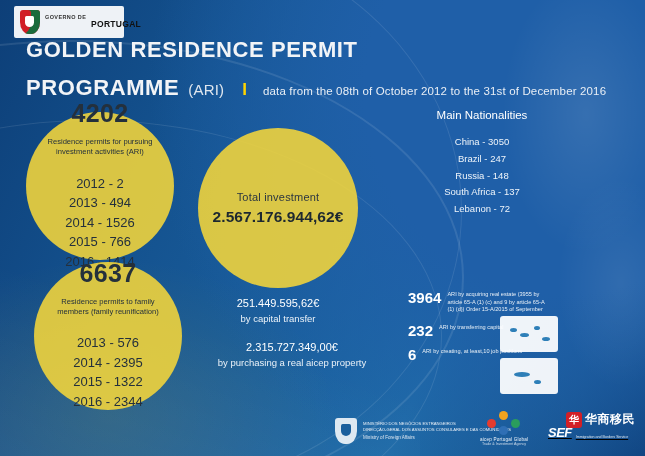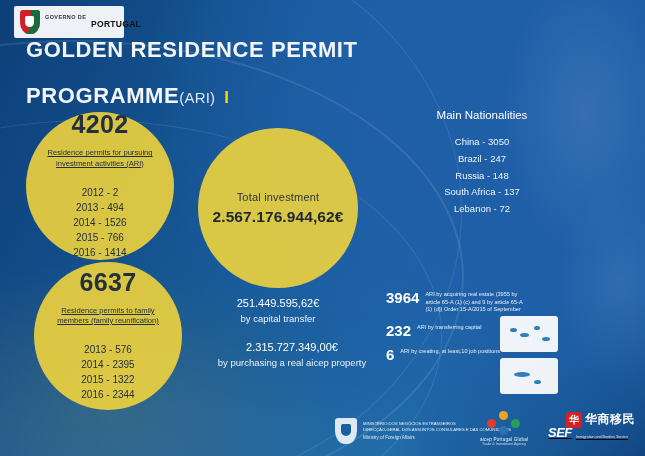--- a/index.html
+++ b/index.html
@@ -58,56 +58,56 @@
   .crest-text{line-height:1.05;}
   .crest-text div:first-child{font-size:5.5px;letter-spacing:.4px;color:#333;font-weight:bold;}
   .crest-text div:last-child{font-size:8.5px;letter-spacing:.3px;color:#111;font-weight:bold;padding-left:46px;}
 
   
   .headline{position:absolute;left:26px;top:38px;color:#fff;}
   .h1{
     font-size:22px;font-weight:bold;letter-spacing:.6px;color:#f2f4f7;
     line-height:1.12;
   }
-  .h2row{display:flex;align-items:baseline;gap:0;margin-top:20px;}
+  .h2row{display:flex;align-items:baseline;gap:9px;margin-top:12px;}
   .h2{font-size:22px;font-weight:bold;letter-spacing:.6px;color:#f2f4f7;}
   .h2-sub{font-size:15px;font-weight:normal;color:#dfe6ee;letter-spacing:.2px;}
   .h2-bar{color:#ffd400;font-size:17px;margin:0 7px 0 9px;font-weight:bold;}
   .h2-date{font-size:11.5px;color:#e8eef5;letter-spacing:.15px;}
 
   
   .circ{
     position:absolute;border-radius:50%;
     background:rgba(245,214,58,0.88);
     color:#24303c;text-align:center;
     display:flex;flex-direction:column;align-items:center;justify-content:center;
   }
   .c-4202{left:26px;top:112px;width:148px;height:148px;text-align:center;}
   .c-6637{left:34px;top:262px;width:148px;height:148px;}
   .c-total{left:198px;top:128px;width:160px;height:160px;}
   .big-num{font-size:25px;font-weight:bold;letter-spacing:.3px;line-height:1;}
-  .circ-cap{font-size:7.6px;line-height:1.35;margin-top:11px;padding:0 14px;text-decoration:underline;}
-  .circ-list{font-size:10px;line-height:1.5;margin-top:16px;}
+  .circ-cap{font-size:7.6px;line-height:1.35;margin-top:11px;padding:0 14px;}
+  .circ-list{font-size:13px;line-height:1.5;margin-top:16px;}
 
   .total-label{font-size:11px;color:#2b3640;letter-spacing:.2px;}
   .total-value{font-size:15.5px;font-weight:bold;color:#1d2830;margin-top:5px;letter-spacing:.1px;}
 
   
   .sub-block{position:absolute;color:#eaf1f8;text-align:center;font-size:9.5px;line-height:1.45;}
   .sb1{left:198px;top:296px;width:160px;}
   .sb2{left:212px;top:340px;width:160px;}
   .sb-amount{font-size:11px;color:#fff;}
 
   
   .nat{position:absolute;left:404px;top:108px;width:156px;color:#fff;text-align:center;}
   .nat-title{font-size:11.5px;font-weight:normal;line-height:1.25;color:#ffffff;}
   .nat-list{margin-top:12px;font-size:9.5px;line-height:1.75;color:#eef4fa;}
 
   
-  .stats{position:absolute;left:386px;top:290px;width:140px;color:#fff;}
+  .stats{position:absolute;left:408px;top:290px;width:140px;color:#fff;}
   .stat-row{display:flex;align-items:flex-start;gap:6px;margin-bottom:9px;}
   .stat-num{font-size:15px;font-weight:bold;color:#ffffff;line-height:1;flex:0 0 auto;}
   .stat-txt{font-size:5.6px;line-height:1.35;color:#e6eef6;padding-top:1px;}
 
   
   .card{
     position:absolute;background:rgba(255,255,255,0.93);border-radius:3px;
   }
   .card1{left:500px;top:316px;width:58px;height:36px;}
   .card2{left:500px;top:358px;width:58px;height:36px;}
@@ -162,20 +162,21 @@
       <div>PORTUGAL</div>
     </div>
   </div>
 
   <div class="headline">
     <div class="h1">GOLDEN RESIDENCE PERMIT</div>
     <div class="h2row">
       <span class="h2">PROGRAMME</span>
       <span class="h2-sub">(ARI)</span>
       <span class="h2-bar">I</span>
+      <span class="h2-date">data from the 08th of October 2012 to the 31st of December 2016</span>
     </div>
   </div>
 
   <div class="circ c-4202">
     <div class="big-num">4202</div>
     <div class="circ-cap">Residence permits for pursuing investment activities (ARI)</div>
     <div class="circ-list">
       <div>2012 - 2</div>
       <div>2013 - 494</div>
       <div>2014 - 1526</div>

